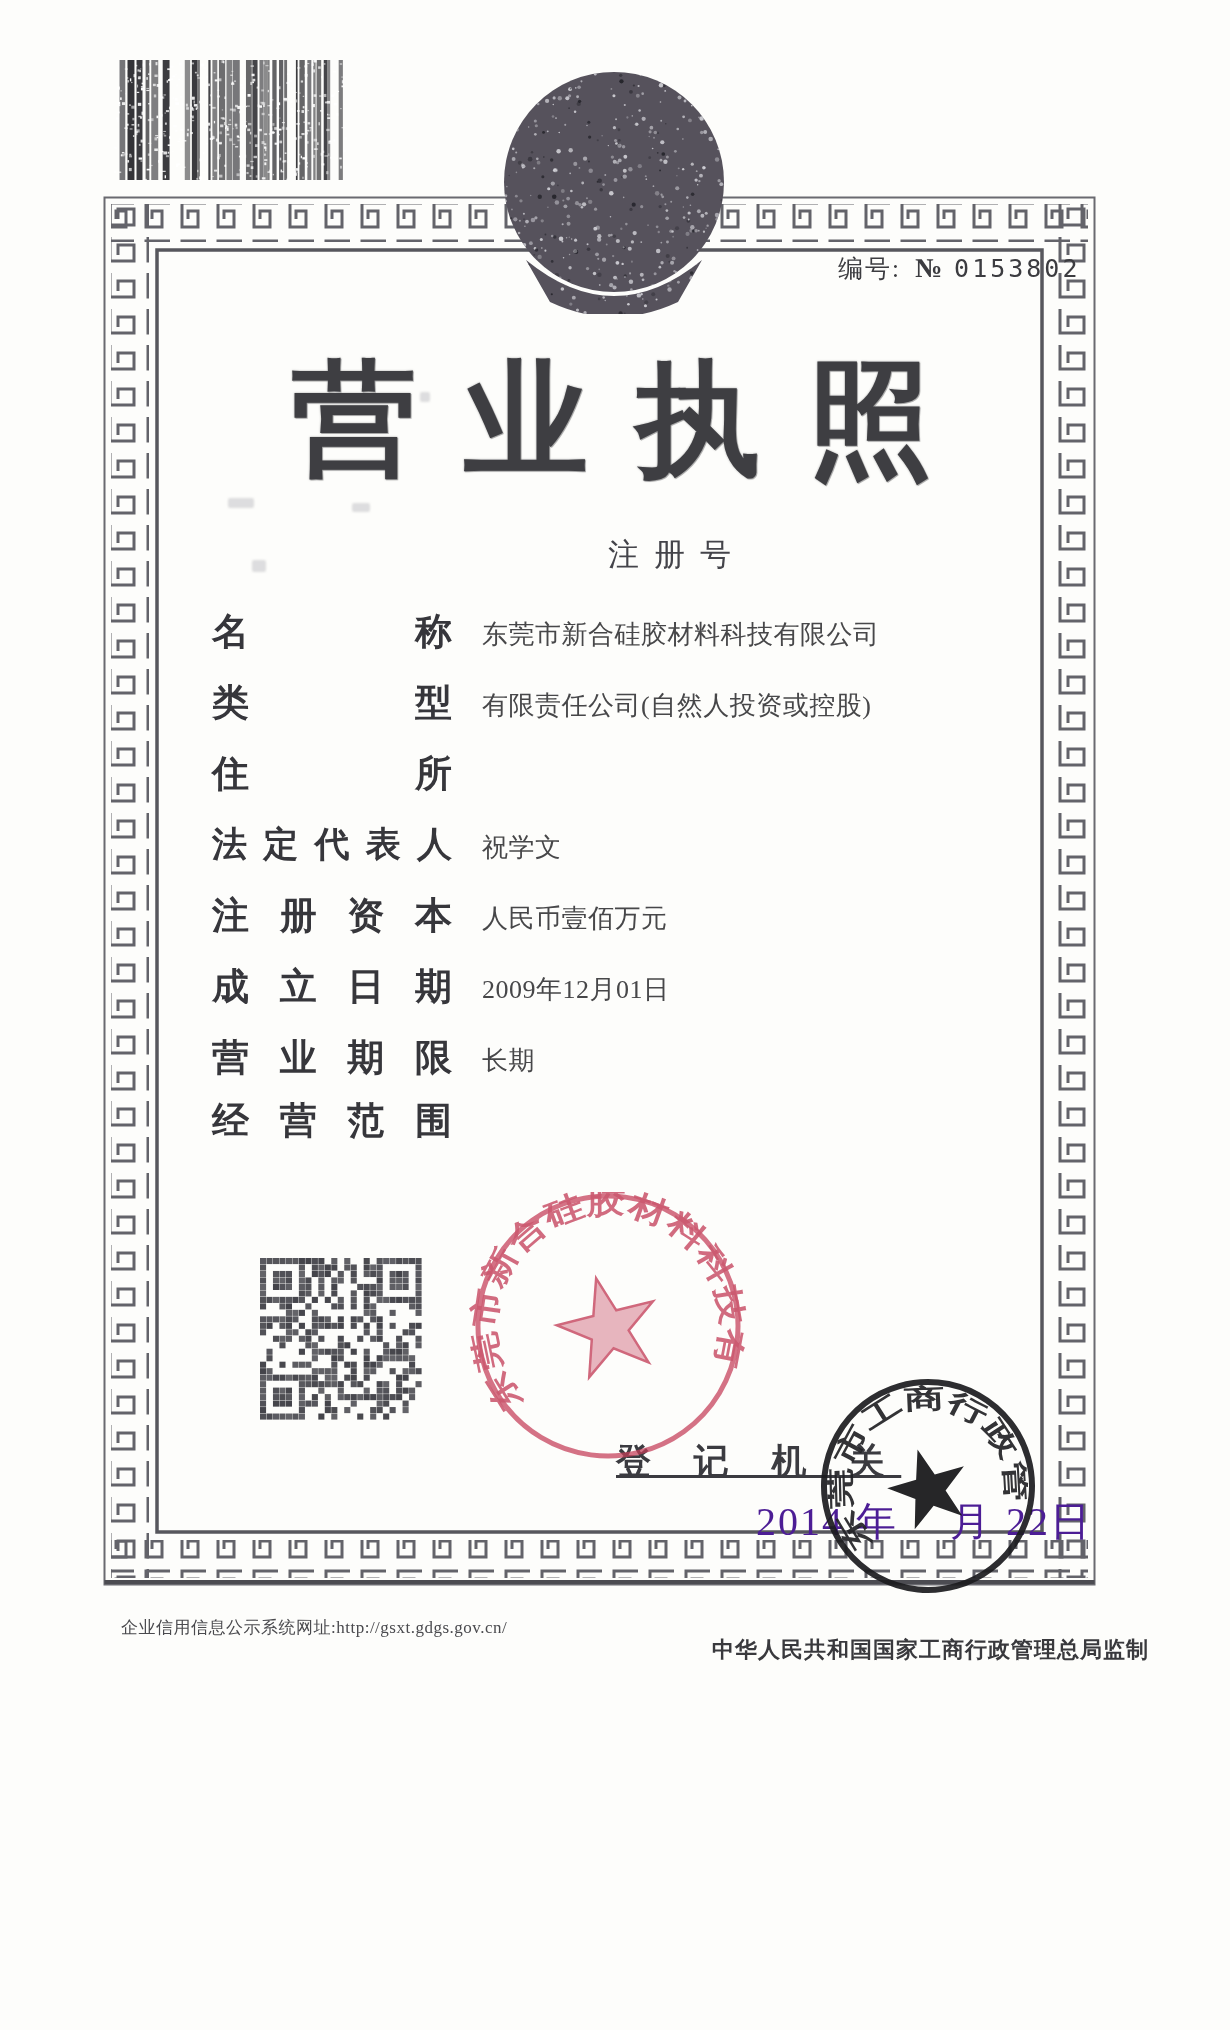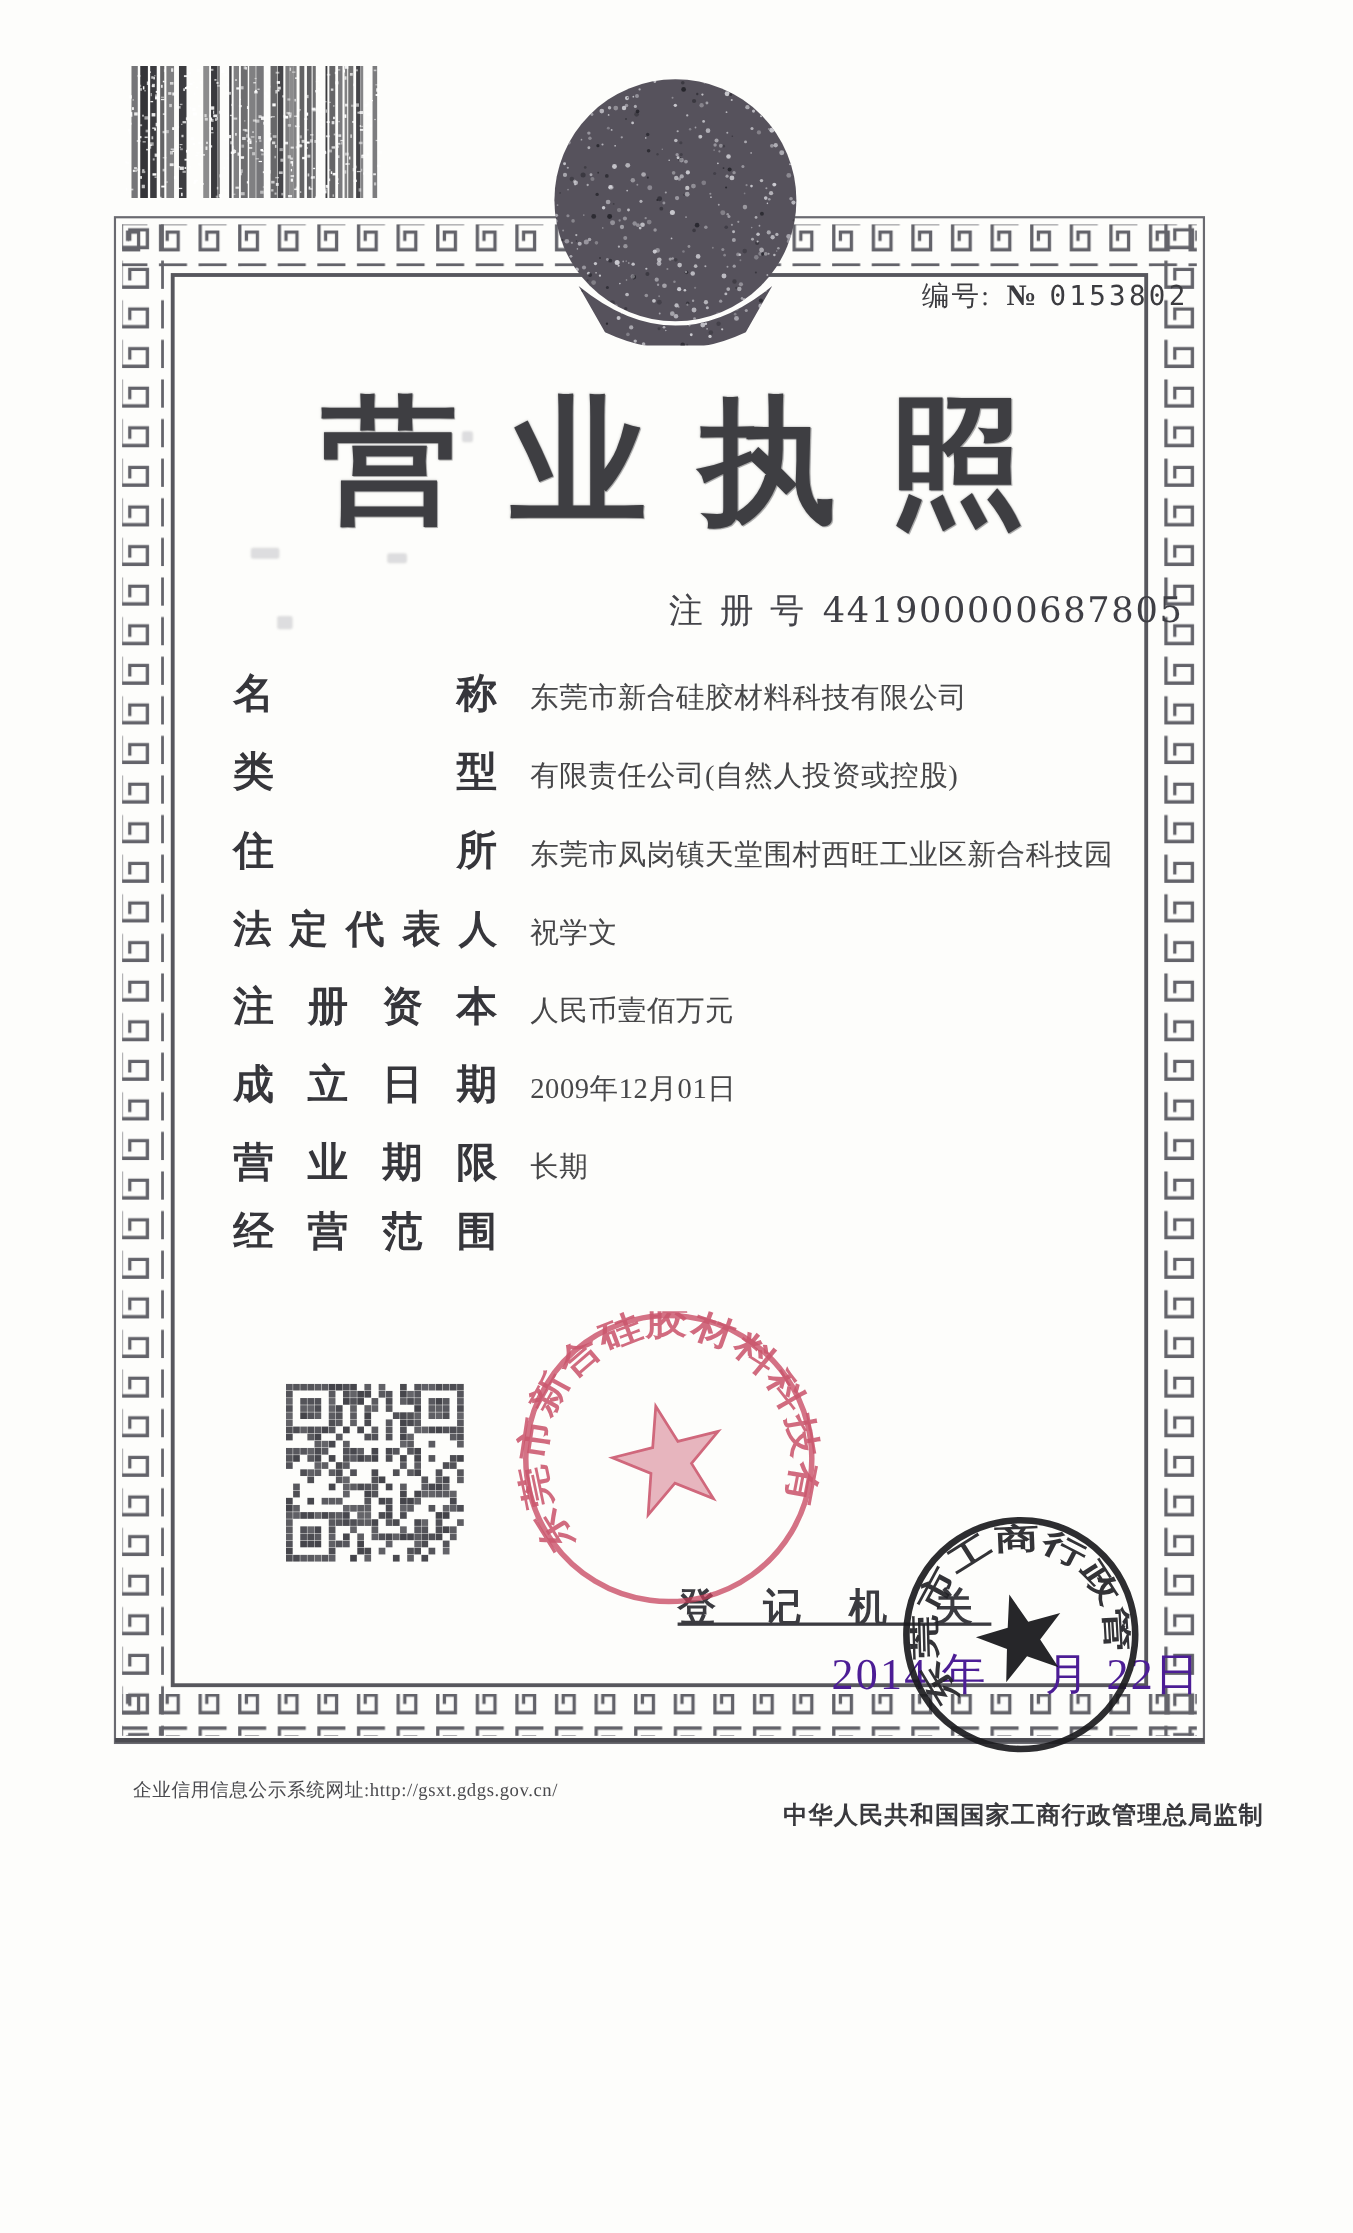--- a/index.html
+++ b/index.html
@@ -1077,21 +1077,20 @@
 
 <div id="certificate-title" class="abs">
   <span>营</span>
   <span>业</span>
   <span>执</span>
   <span>照</span>
 </div>
 
 <div id="reg-line" class="abs">
   <span id="reg-label">注册号</span>
-  <span id="reg-value">441900000687805</span>
 </div>
 
 <div id="field-rows" class="abs">
     <div class="field-row">
       <div class="field-label">
         <span>名</span>
         <span>称</span>
       </div>
       <div class="field-value">东莞市新合硅胶材料科技有限公司</div>
     </div>
@@ -1100,21 +1099,20 @@
         <span>类</span>
         <span>型</span>
       </div>
       <div class="field-value">有限责任公司(自然人投资或控股)</div>
     </div>
     <div class="field-row">
       <div class="field-label">
         <span>住</span>
         <span>所</span>
       </div>
-      <div class="field-value">东莞市凤岗镇天堂围村西旺工业区新合科技园</div>
     </div>
     <div class="field-row">
       <div class="field-label five">
         <span>法</span>
         <span>定</span>
         <span>代</span>
         <span>表</span>
         <span>人</span>
       </div>
       <div class="field-value">祝学文</div>

